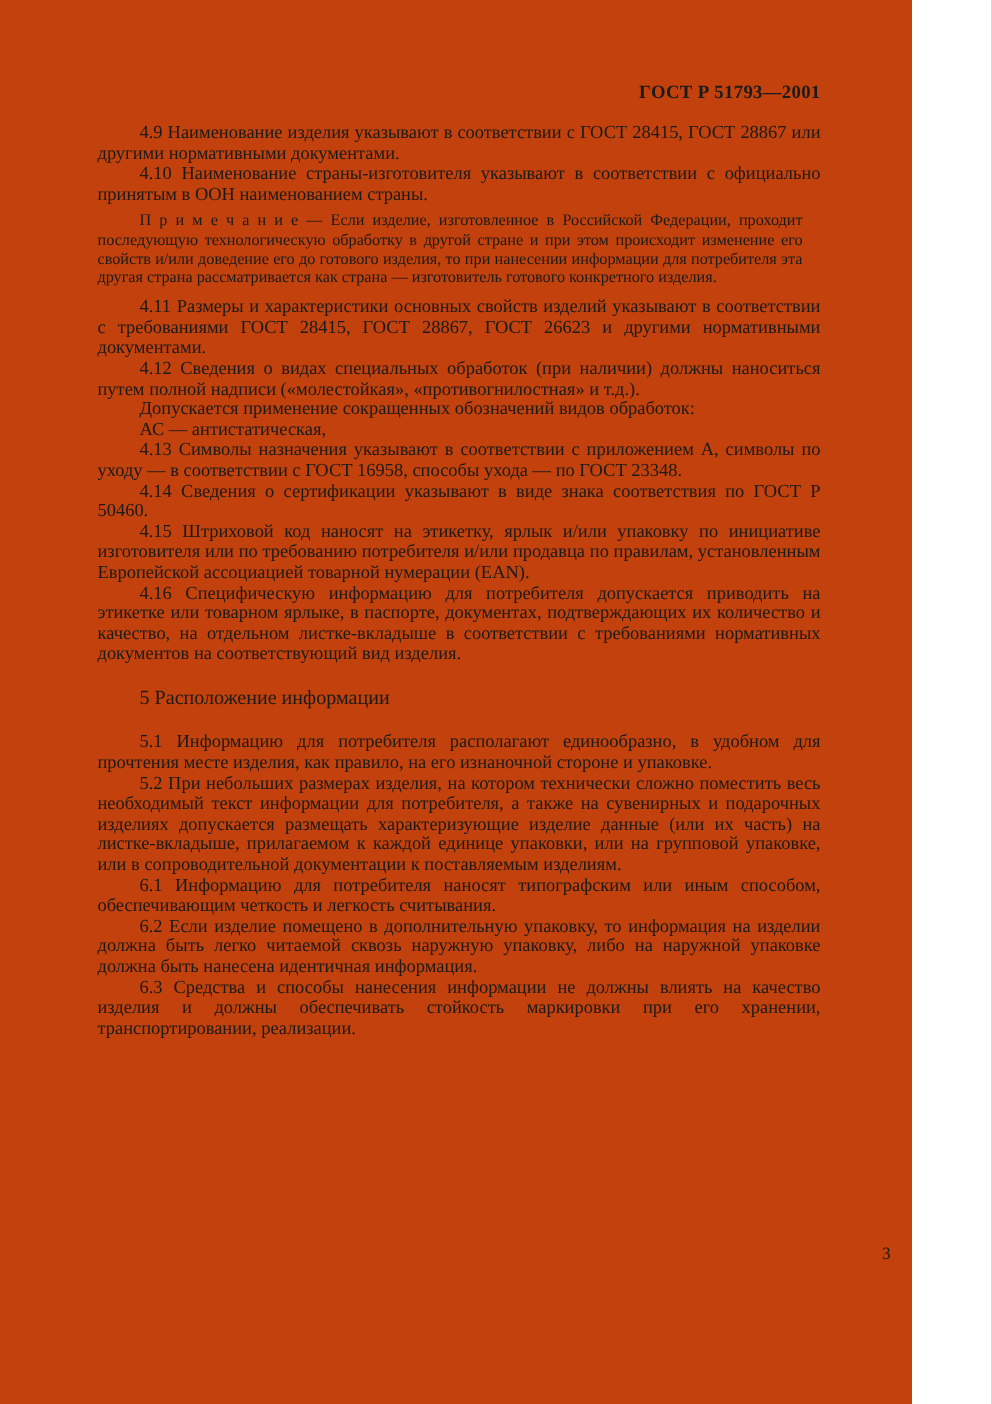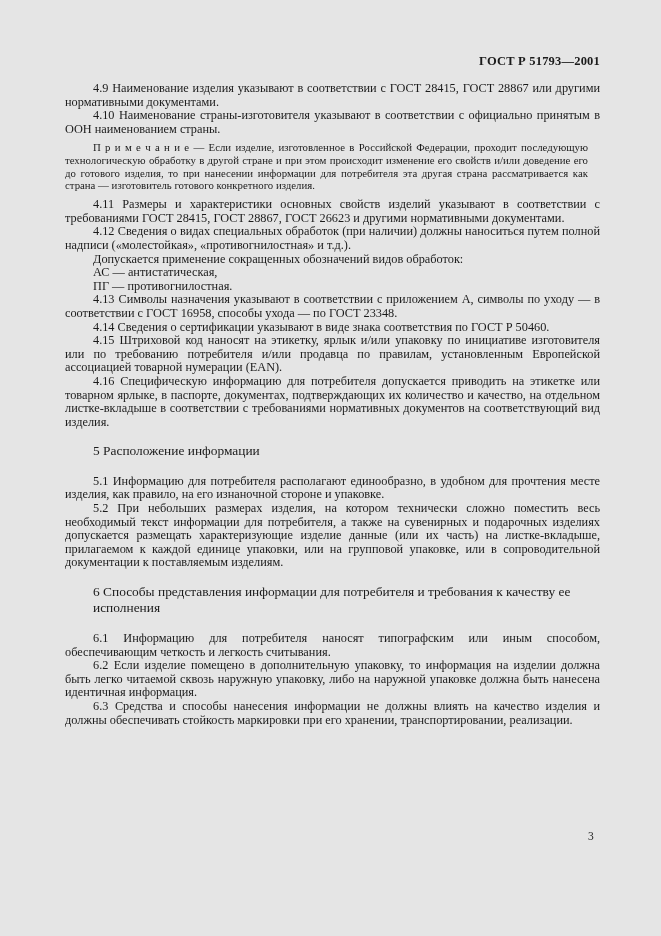--- a/index.html
+++ b/index.html
@@ -5,23 +5,23 @@
   * { margin: 0; padding: 0; box-sizing: border-box; }
   html, body { background: #ffffff; }
   body {
     width: 661px; height: 936px;
     font-family: "Liberation Serif", "DejaVu Serif", serif;
     color: #1b1b1b;
     overflow: hidden;
   }
   .page {
     position: relative;
-    width: 661px; height: 936px;
+    width: 608px; height: 936px;
     padding: 55px 61px 0 65px;
-    background: #e5e5e5;
+    background: #c2410c;
   }
   .doc-header {
     text-align: right;
     font-weight: bold;
     font-size: 12.5px;
     line-height: 13px;
     margin-bottom: 14px;
     letter-spacing: 0.2px;
   }
   .content p {
@@ -60,27 +60,25 @@
 <div class="page">
   <div class="doc-header">ГОСТ Р 51793—2001</div>
   <div class="content" id="content">
       <p class="para">4.9 Наименование изделия указывают в соответствии с ГОСТ 28415, ГОСТ 28867 или другими нормативными документами.</p>
       <p class="para">4.10 Наименование страны-изготовителя указывают в соответствии с официально принятым в ООН наименованием страны.</p>
       <p class="note">П р и м е ч а н и е — Если изделие, изготовленное в Российской Федерации, проходит последующую технологическую обработку в другой стране и при этом происходит изменение его свойств и/или доведение его до готового изделия, то при нанесении информации для потребителя эта другая страна рассматривается как страна — изготовитель готового конкретного изделия.</p>
       <p class="para">4.11 Размеры и характеристики основных свойств изделий указывают в соответствии с требованиями ГОСТ 28415, ГОСТ 28867, ГОСТ 26623 и другими нормативными документами.</p>
       <p class="para">4.12 Сведения о видах специальных обработок (при наличии) должны наноситься путем полной надписи («молестойкая», «противогнилостная» и т.д.).</p>
       <p class="para">Допускается применение сокращенных обозначений видов обработок:</p>
       <p class="list">АС — антистатическая,</p>
-      <p class="list">ПГ — противогнилостная.</p>
       <p class="para">4.13 Символы назначения указывают в соответствии с приложением А, символы по уходу — в соответствии с ГОСТ 16958, способы ухода — по ГОСТ 23348.</p>
       <p class="para">4.14 Сведения о сертификации указывают в виде знака соответствия по ГОСТ Р 50460.</p>
       <p class="para">4.15 Штриховой код наносят на этикетку, ярлык и/или упаковку по инициативе изготовителя или по требованию потребителя и/или продавца по правилам, установленным Европейской ассоциацией товарной нумерации (EAN).</p>
       <p class="para">4.16 Специфическую информацию для потребителя допускается приводить на этикетке или товарном ярлыке, в паспорте, документах, подтверждающих их количество и качество, на отдельном листке-вкладыше в соответствии с требованиями нормативных документов на соответствующий вид изделия.</p>
       <p class="heading">5 Расположение информации</p>
       <p class="para">5.1 Информацию для потребителя располагают единообразно, в удобном для прочтения месте изделия, как правило, на его изнаночной стороне и упаковке.</p>
       <p class="para">5.2 При небольших размерах изделия, на котором технически сложно поместить весь необходимый текст информации для потребителя, а также на сувенирных и подарочных изделиях допускается размещать характеризующие изделие данные (или их часть) на листке-вкладыше, прилагаемом к каждой единице упаковки, или на групповой упаковке, или в сопроводительной документации к поставляемым изделиям.</p>
-      <p class="heading">6 Способы представления информации для потребителя и требования к качеству ее исполнения</p>
       <p class="para">6.1 Информацию для потребителя наносят типографским или иным способом, обеспечивающим четкость и легкость считывания.</p>
       <p class="para">6.2 Если изделие помещено в дополнительную упаковку, то информация на изделии должна быть легко читаемой сквозь наружную упаковку, либо на наружной упаковке должна быть нанесена идентичная информация.</p>
       <p class="para">6.3 Средства и способы нанесения информации не должны влиять на качество изделия и должны обеспечивать стойкость маркировки при его хранении, транспортировании, реализации.</p>
     </div>
   <div class="page-number">3</div>
 </div>
 
 </body></html>

